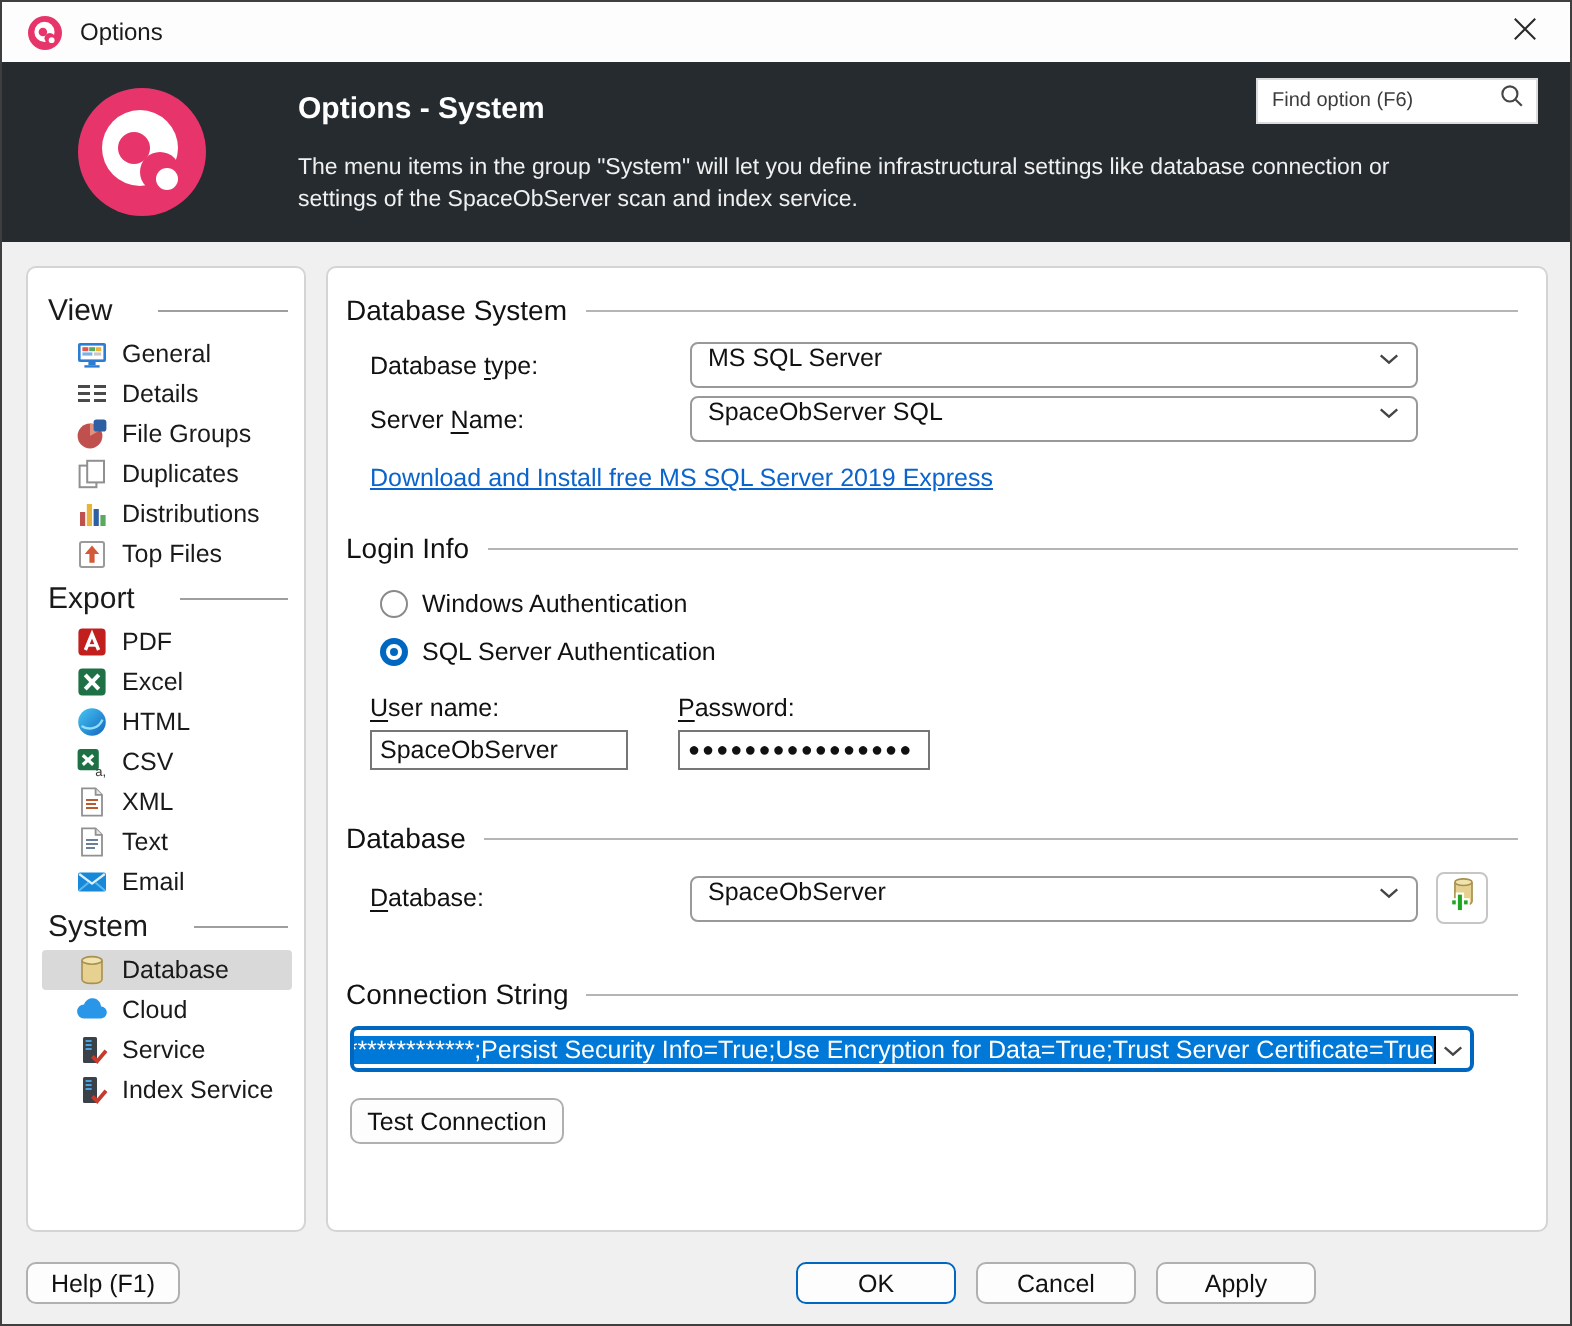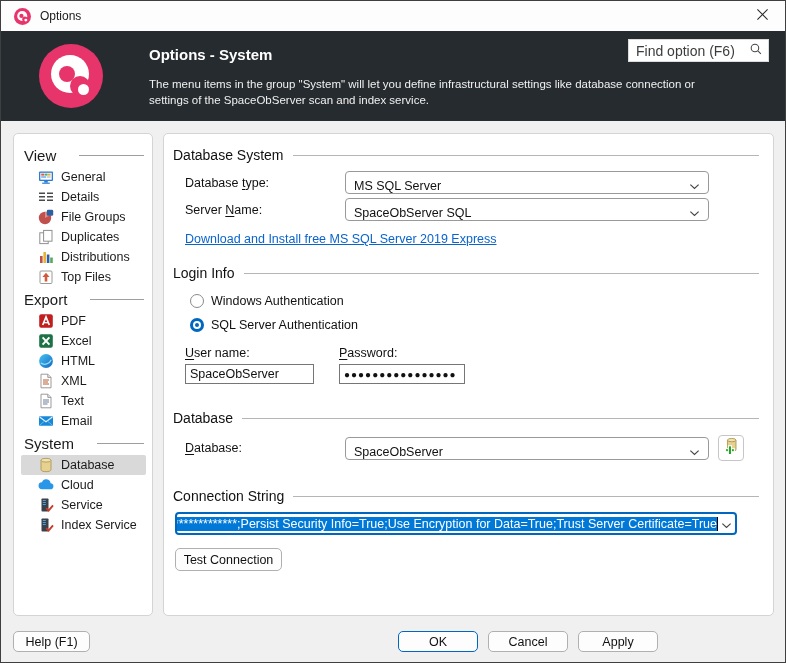--- a/index.html
+++ b/index.html
@@ -16,21 +16,21 @@
                display:flex; align-items:center; justify-content:center; cursor:default; }
 
   
   .header { position:absolute; top:30px; left:0; right:0; height:90px; background:#262b2f; }
   .logo { position:absolute; left:38px; top:13px; width:64px; height:64px; }
   .header-title { position:absolute; left:148px; top:15px; color:#ffffff; font-size:15px; font-weight:bold; }
   .header-desc { position:absolute; left:148px; top:45px; color:#f0f0f0; font-size:11.5px; line-height:16px; }
   .header-desc div { white-space:nowrap; }
   .search-box { position:absolute; right:16px; top:8px; width:141px; height:23px; background:#ffffff;
                 border:1px solid #dcdcdc; display:flex; align-items:center; padding:0 5px 0 7px; }
-  .search-box input { flex:1; min-width:0; border:none; outline:none; font-size:14px; color:#333; background:transparent; }
+  .search-box input { flex:1; min-width:0; border:none; outline:none; font-size:10px; color:#333; background:transparent; }
   .search-box input::placeholder { color:#3c3c3c; opacity:1; }
 
   
   .sidebar-card { position:absolute; left:12px; top:132px; width:140px; height:483px; background:#fff;
                   border:1px solid #d4d4d4; border-radius:5px; padding:9px 6px 0 7px; overflow:hidden; }
   .main-card { position:absolute; left:162px; top:132px; width:611px; height:483px; background:#fff;
                border:1px solid #d4d4d4; border-radius:5px; padding:10px 14px 0 9px; overflow:hidden; }
 
   
   .side-group-header { display:flex; align-items:center; gap:23px; height:24px; font-size:15px; color:#1a1a1a; padding-left:3px; }
@@ -41,21 +41,21 @@
   .ic { width:16px; height:16px; flex:none; }
   .ic svg { display:block; width:16px; height:16px; }
 
   
   .section-title { display:flex; align-items:center; gap:9px; font-size:14px; color:#111; }
   .section-title .rule { flex:1; height:1px; background:#b5b5b5; }
   .form-row { display:flex; align-items:center; margin-left:12px; }
   .form-label { width:160px; font-size:12.5px; color:#111; flex:none; }
   .mn { text-decoration:underline; text-underline-offset:2px; }
   .combo { width:364px; height:23px; border:1px solid #999; border-radius:4px; background:#fff;
-           display:flex; align-items:flex-end; justify-content:space-between; padding:0 8px; font-size:12.5px; color:#111; cursor:default; }
+           display:flex; align-items:flex-start; justify-content:space-between; padding:0 8px; font-size:12.5px; color:#111; cursor:default; }
   .link { display:inline-block; margin:11px 0 0 12px; font-size:12.5px; color:#0a64cc; text-decoration:underline; cursor:pointer; }
   .radio-row { display:flex; align-items:center; gap:7px; margin-left:17px; height:15px; font-size:12.5px; color:#111; cursor:default; }
   .radio { width:14px; height:14px; border-radius:50%; border:1px solid #8a8a8a; background:#fff; flex:none; position:relative; }
   .radio.checked { border:none; background:#0067c0; }
   .radio.checked::after { content:""; position:absolute; inset:3px; border:2px solid #fff; border-radius:50%; }
   .field-stack { display:flex; flex-direction:column; }
   .field-stack label { font-size:12.5px; color:#111; margin-bottom:4px; }
   .tbox { height:20px; border:1px solid #767676; border-radius:0; background:#fff; font-size:12.5px; color:#111;
           padding:0 4px; outline:none; }
   .pw { font-size:10px; letter-spacing:1px; }
@@ -241,20 +241,30 @@
             </defs>
             <circle cx="8" cy="8" r="6.9" fill="url(#edg)"></circle>
             <path d="M2.8 10 a6.9 6.9 0 0 0 10.4 -3.2" fill="none" stroke="#8fe0f7" stroke-width="1.2"></path>
           </svg>
         </span>
       <span>HTML</span>
     </div>
     <div class="side-item">
       <span class="ic">
           <svg viewBox="0 0 16 16">
+            <rect x="0.8" y="1.5" width="10.6" height="10.6" rx="1.6" fill="#1e7145"></rect>
+            <path d="M3.4 4.6 L8.6 9.4 M8.6 4.6 L3.4 9.4" stroke="#fff" stroke-width="1.6"></path>
+            <text x="9.6" y="15" font-size="6.5" fill="#333">a,</text>
+          </svg>
+        </span>
+      <span>CSV</span>
+    </div>
+    <div class="side-item">
+      <span class="ic">
+          <svg viewBox="0 0 16 16">
             <path d="M3 1.2 H9.8 L13 4.4 V14.8 H3 Z" fill="#fff" stroke="#909090" stroke-width="0.9"></path>
             <path d="M9.8 1.2 V4.4 H13" fill="#e8e8e8" stroke="#909090" stroke-width="0.9"></path>
             <g stroke="#b85c2e" stroke-width="1">
               <line x1="5" y1="7" x2="11" y2="7"></line>
               <line x1="5" y1="9" x2="10" y2="9"></line>
               <line x1="5" y1="11" x2="11" y2="11"></line>
             </g>
           </svg>
         </span>
       <span>XML</span>

